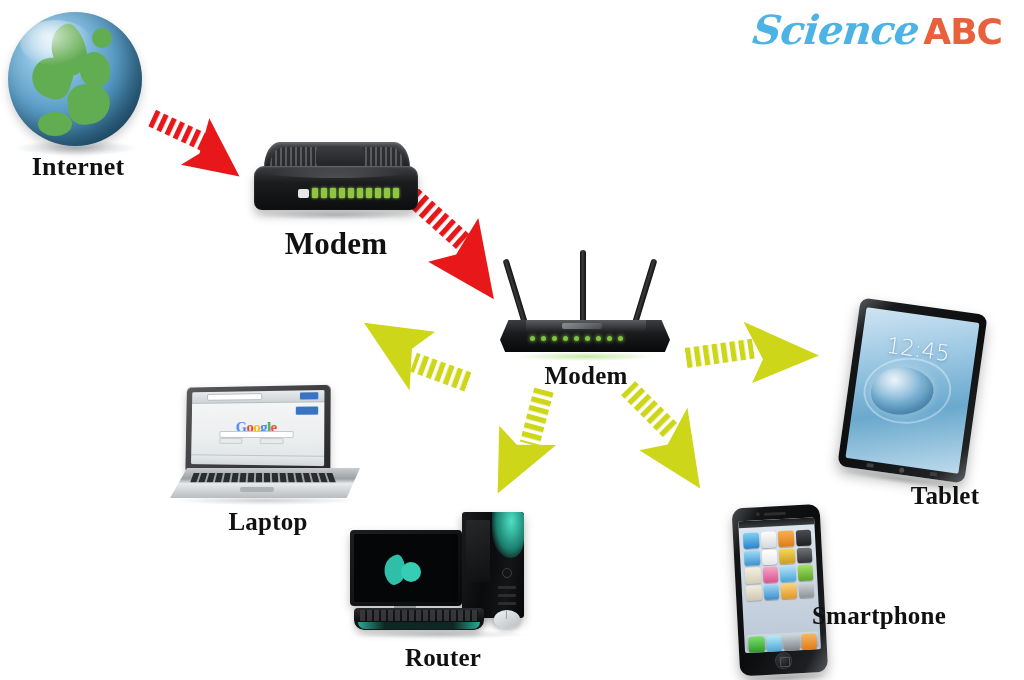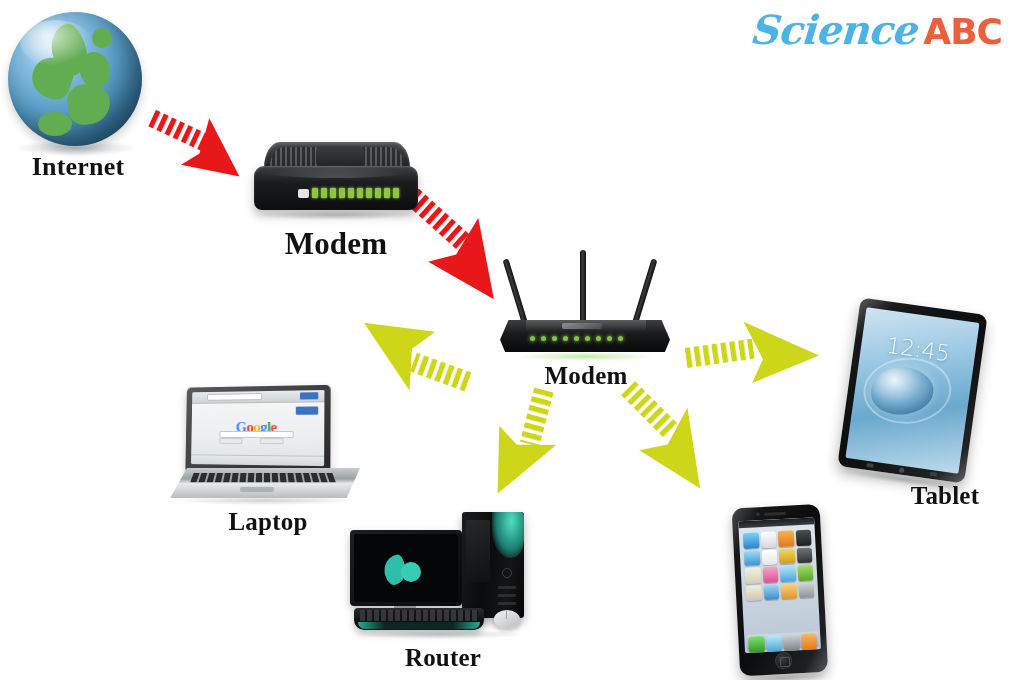--- a/index.html
+++ b/index.html
@@ -512,20 +512,21 @@
         <div class="dock">
           <div class="app" style="background:linear-gradient(180deg,#79e06a,#2f9a2a)"></div>
           <div class="app" style="background:linear-gradient(180deg,#b8e9f8,#4aa6d8)"></div>
           <div class="app" style="background:linear-gradient(180deg,#cfd4d8,#7d8387)"></div>
           <div class="app" style="background:linear-gradient(180deg,#fbb45a,#df7c1c)"></div>
         </div>
       </div>
       <div class="home"></div>
     </div>
   </div>
+  <div class="label" id="label-smartphone">Smartphone</div>
 
   <div class="node" id="tablet-wrap">
     <div id="tablet-shadow"></div>
     <div id="tablet">
       <div id="tablet-screen">
         <div class="ripple"></div>
         <div class="droplet"></div>
         <div class="clock">12:45</div>
       </div>
       <div class="navbar">

